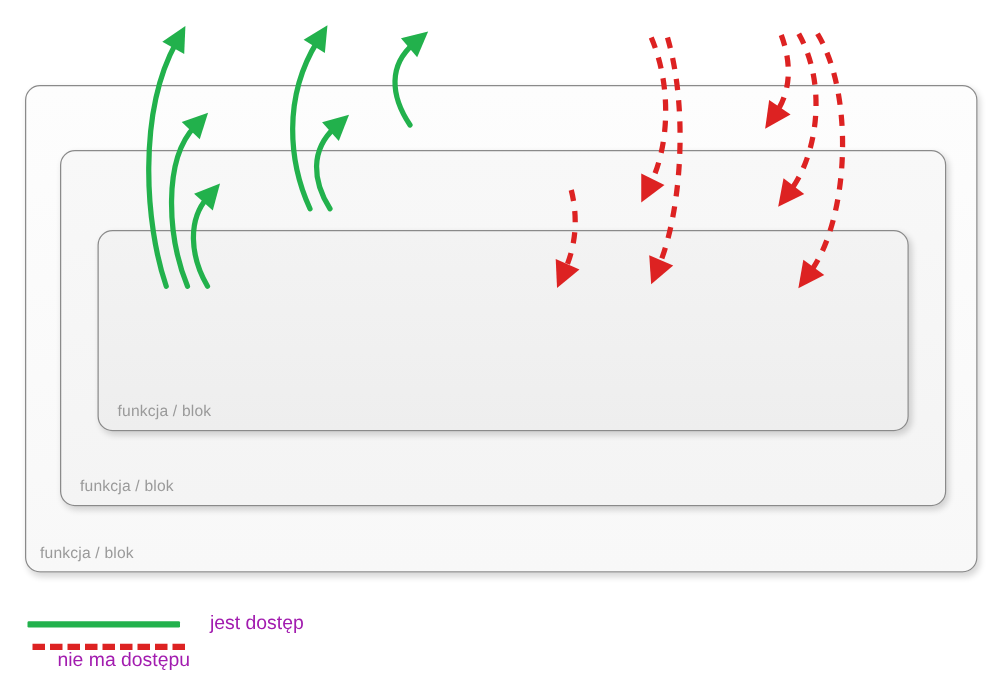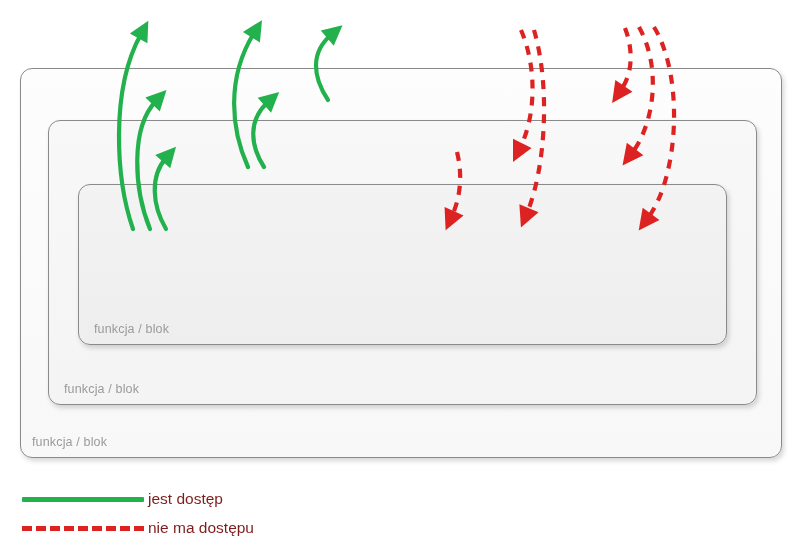--- a/index.html
+++ b/index.html
@@ -84,37 +84,37 @@
     height: 81px;
   }
   .legend-row {
     position: absolute;
     left: 22px;
     height: 26px;
     display: flex;
     align-items: center;
   }
   #legend-row-access    { top: 8px; }
-  #legend-row-no-access { top: 37px; }
+  #legend-row-no-access { top: 37px; flex-direction: column; }
 
   .legend-swatch {
     width: 122px;
     height: 5px;
     flex: none;
   }
   .legend-swatch.solid  { border-radius: 1px; }
   .legend-swatch.dashed {
     height: 0;
     border-top-width: 5px;
     border-top-style: dashed;
   }
   .legend-text {
-    margin-left: 4px;
+    margin-left: 24px;
     font-size: 15.5px;
-    color: #7f1d1d;
+    color: #a21caf;
     white-space: nowrap;
   }
 </style>
 </head>
 <body>
 
 <div id="diagram-root">
 
   <div class="scope-box" id="box-outer"></div>
   <div class="scope-box" id="box-middle"></div>

